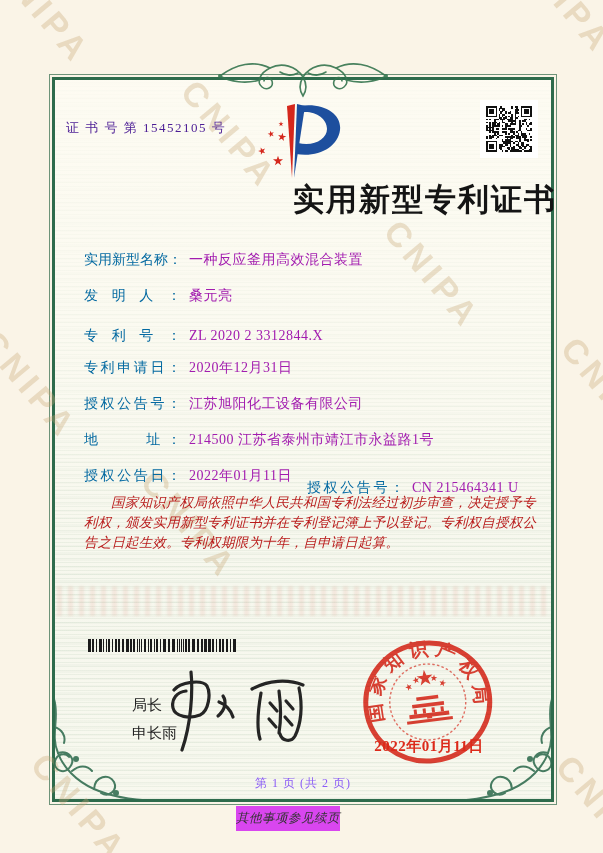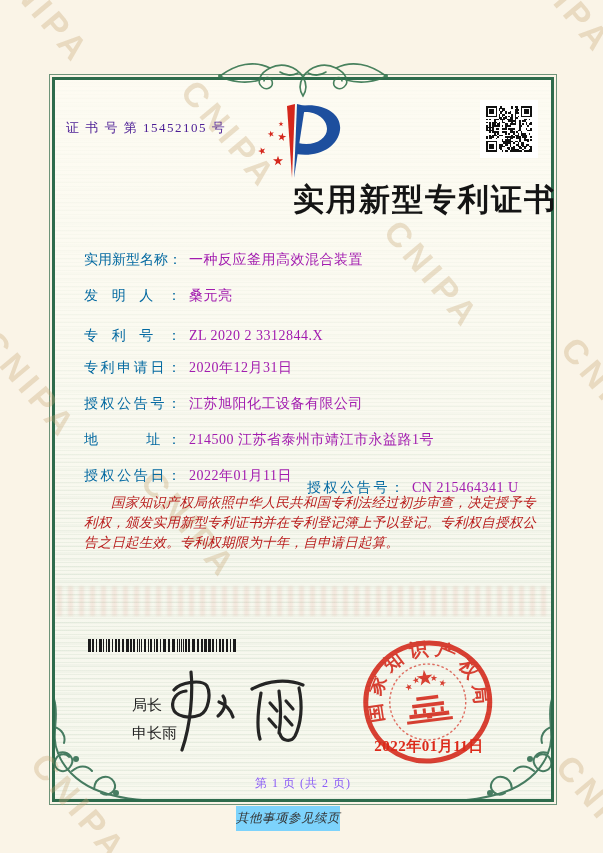--- a/index.html
+++ b/index.html
@@ -72,21 +72,21 @@
   #seal-date{
     position:absolute; left:366px; top:737px; width:126px; z-index:7;
     text-align:center; font-size:15px; font-weight:bold; color:#dc2a1a; letter-spacing:.5px;
   }
   #page-indicator{
     position:absolute; left:49px; top:775px; width:508px; z-index:4;
     text-align:center; font-size:12px; color:#8b5cf6; letter-spacing:1px;
   }
   #continuation{
     position:absolute; left:236px; top:806px; width:104px; height:25px; z-index:4;
-    background:#7dd3fc; display:flex; align-items:center; justify-content:center;
+    background:#d946ef; display:flex; align-items:center; justify-content:center;
   }
   #continuation span{font-size:12.5px; color:#333; font-style:italic; letter-spacing:.5px;}
 </style>
 </head>
 <body>
 
 <div id="paper">
 
   <span class="wm" style="left:-22px;top:-10px">CNIPA</span>
   <span class="wm" style="left:500px;top:-20px">CNIPA</span>

